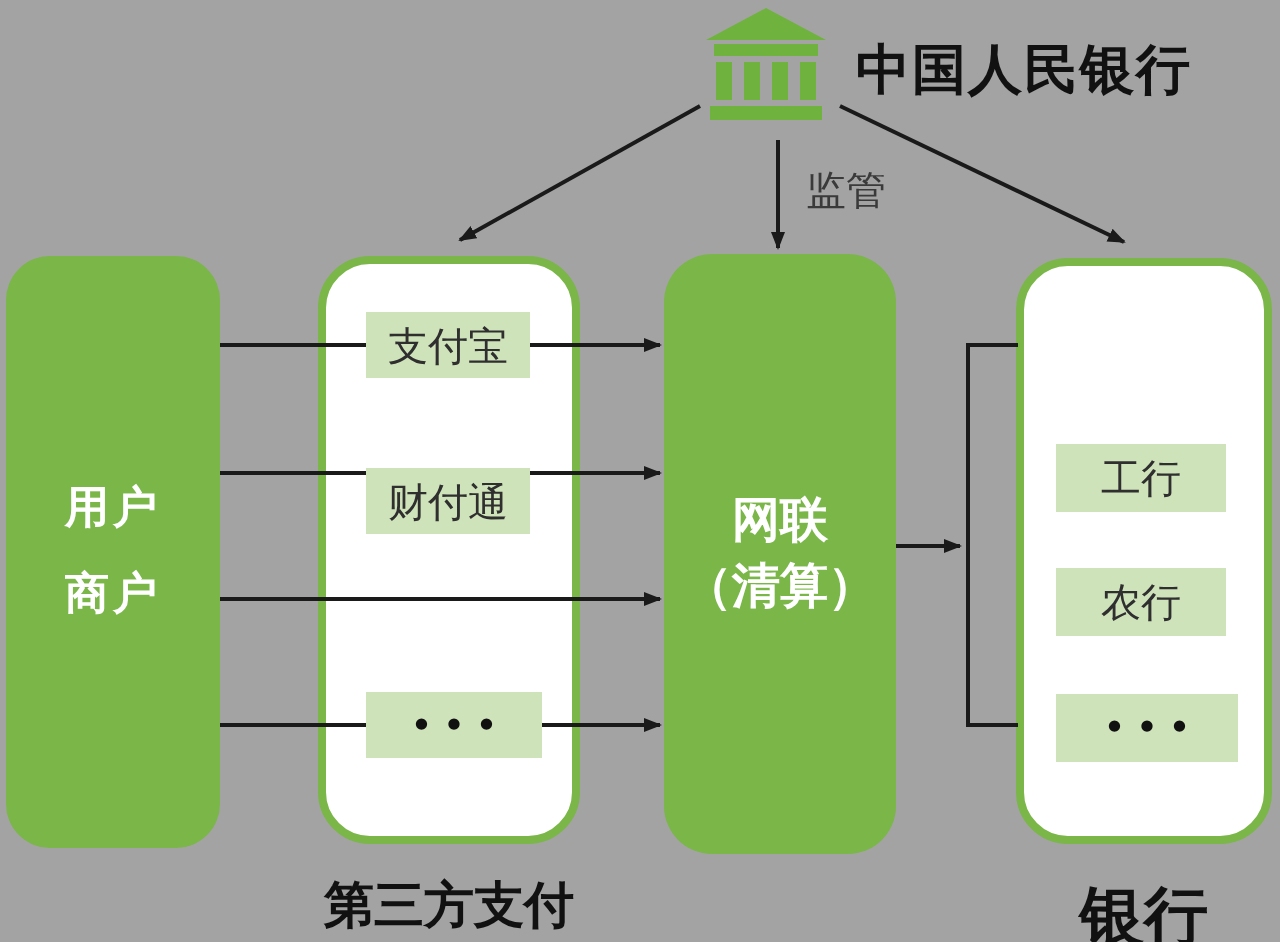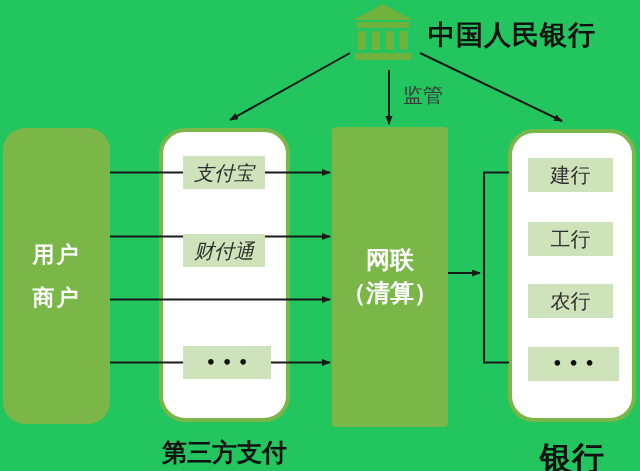--- a/index.html
+++ b/index.html
@@ -2,42 +2,42 @@
 <html style="--green: #7ab648; --green-light: #cfe3ba; --line: #1a1a1a;"><head>
 <meta charset="utf-8">
 <style>
   :root{
     --green:#7ab648;
     --green-light:#cfe3ba;
     --line:#1a1a1a;
   }
   html,body{margin:0;padding:0;background:#fff;}
   body{font-family:"DejaVu Sans","Liberation Sans",sans-serif;}
-  .canvas{position:relative;width:640px;height:471px;background:#22c55e;overflow:hidden;}
+  .canvas{position:relative;width:640px;height:471px;background:#a3a3a3;overflow:hidden;}
 
   
   .solid-box{position:absolute;background:var(--green);border-radius:22px;z-index:1;
              display:flex;flex-direction:column;align-items:center;justify-content:center;}
   .left-box{left:3px;top:128px;width:107px;height:296px;gap:21px;}
   .left-box .big-label{color:#fff;font-size:22px;font-weight:bold;letter-spacing:2px;line-height:1;}
-  .clearing-box{left:332px;top:127px;width:116px;height:300px;border-radius:4px;gap:4px;}
+  .clearing-box{left:332px;top:127px;width:116px;height:300px;border-radius:24px;gap:4px;}
   .clearing-box .big-label{color:#fff;font-size:24px;font-weight:bold;line-height:1.2;}
   .outline-box{position:absolute;background:#fff;border:4px solid var(--green);
                border-radius:26px;box-sizing:border-box;z-index:1;}
   .third-party-container{left:159px;top:128px;width:131px;height:294px;}
   .banks-container{left:508px;top:129px;width:128px;height:293px;}
 
   
   .overlay{position:absolute;left:0;top:0;z-index:2;pointer-events:none;}
 
   
   .chip{position:absolute;z-index:3;background:var(--green-light);height:33px;
         display:flex;align-items:center;justify-content:center;
         color:#2f2f2f;font-size:20px;line-height:1;}
-  .tp-chip{left:183px;width:82px;font-style:italic;}
+  .tp-chip{left:183px;width:82px;}
   .bank-chip{left:528px;width:85px;height:34px;}
   .chip.dots{font-size:16px;font-weight:bold;letter-spacing:6px;color:#111;
              padding-left:6px;}
   .caption{position:absolute;z-index:3;color:#111;font-weight:bold;text-align:center;}
   .tp-caption{left:155px;width:139px;top:436px;font-size:25px;}
   .bank-caption{left:508px;width:128px;top:437px;font-size:32px;}
   .bank-title{position:absolute;z-index:3;left:428px;top:17px;font-size:27px;
               font-weight:bold;color:#111;letter-spacing:1px;}
   .supervision{position:absolute;z-index:3;left:403px;top:82px;font-size:20px;color:#3a3a3a;}
   .bank-icon{position:absolute;z-index:3;left:353px;top:4px;}
@@ -90,19 +90,18 @@
   <div class="chip tp-chip" style="top:234px">财付通</div>
   <div class="chip tp-chip dots" style="top:346px">•••</div>
   <div class="caption tp-caption">第三方支付</div>
 
   <div class="solid-box clearing-box">
     <span class="big-label">网联</span>
     <span class="big-label">（清算）</span>
   </div>
 
   <div class="outline-box banks-container"></div>
-  <div class="chip bank-chip" style="top:158px">建行</div>
   <div class="chip bank-chip" style="top:222px">工行</div>
   <div class="chip bank-chip" style="top:284px">农行</div>
   <div class="chip bank-chip dots" style="top:347px">•••</div>
   <div class="caption bank-caption">银行</div>
 
 </div>
 
 </body></html>

